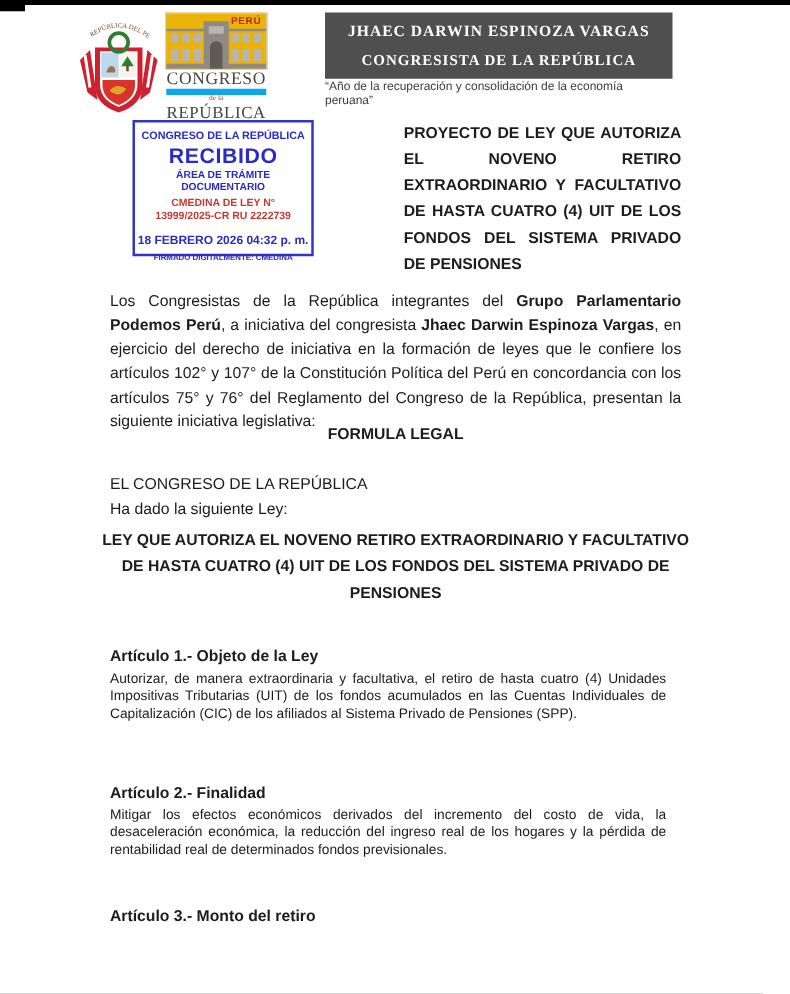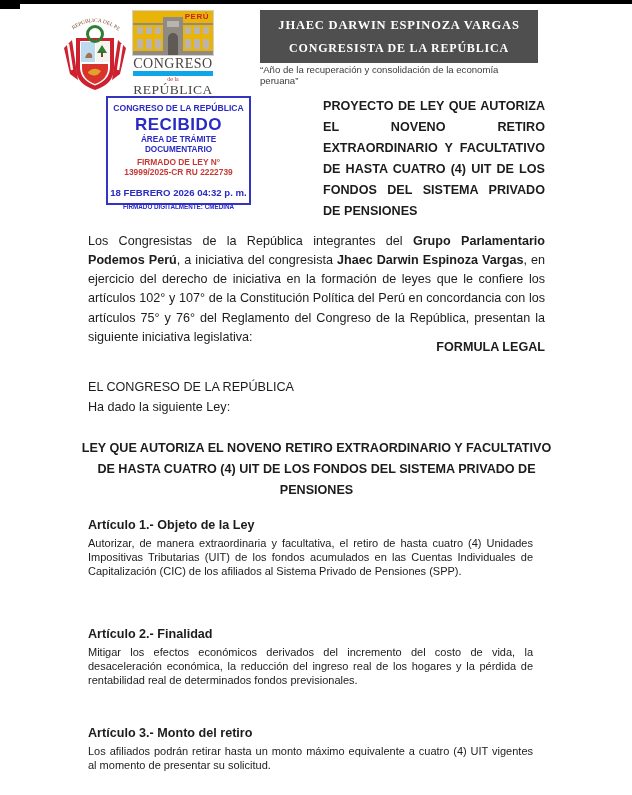--- a/index.html
+++ b/index.html
@@ -59,23 +59,23 @@
   .project-title{
     margin-left:72px;width:230px;
     font-weight:bold;font-size:12.6px;line-height:21px;
     text-align:justify;text-align-last:left;
   }
 
   
   .body-text{position:absolute;left:88px;width:457px;font-size:12.6px;line-height:19.3px;}
   .intro{top:219px;text-align:justify;}
   .center-head{position:absolute;left:88px;width:457px;text-align:center;font-weight:bold;font-size:12.6px;}
-  .formula{top:340px;text-align:right;}
+  .formula{top:340px;}
   .congress-lines{position:absolute;left:88px;top:378px;width:457px;font-size:12.6px;line-height:19.5px;}
-  .law-title{position:absolute;left:80px;top:438px;width:473px;text-align:center;font-weight:bold;font-size:12.6px;line-height:21px;}
+  .law-title{position:absolute;left:80px;top:422px;width:473px;text-align:center;font-weight:bold;font-size:12.6px;line-height:21px;}
 
   .article{position:absolute;left:88px;width:457px;}
   .article h3{margin:0;font-size:12.6px;font-weight:bold;line-height:19px;}
   .article p{margin:1px 12px 0 0;font-size:11px;line-height:14px;text-align:justify;}
   .art1{top:516px;}
   .art2{top:625px;}
   .art3{top:724px;}
   b{font-weight:bold;}
 </style>
 </head>
@@ -149,21 +149,21 @@
       </div>
       <div class="year-quote">“Año de la recuperación y consolidación de la economía peruana”</div>
     </div>
   </div>
 
   <div class="stamp-row">
     <div class="stamp">
       <div class="stamp-blue stamp-l1">CONGRESO DE LA REPÚBLICA</div>
       <div class="stamp-blue stamp-recibido">RECIBIDO</div>
       <div class="stamp-blue stamp-l2">ÁREA DE TRÁMITE DOCUMENTARIO</div>
-      <div class="stamp-red stamp-pl">FIRMADO DE LEY N°</div>
+      <div class="stamp-red stamp-pl">CMEDINA DE LEY N°</div>
       <div class="stamp-red stamp-num">13999/2025-CR  RU 2222739</div>
       <div class="stamp-blue stamp-date">18 FEBRERO 2026  04:32 p. m.</div>
       <div class="stamp-blue stamp-signed">FIRMADO DIGITALMENTE: CMEDINA</div>
     </div>
     <div class="project-title">PROYECTO DE LEY QUE AUTORIZA EL NOVENO RETIRO EXTRAORDINARIO Y FACULTATIVO DE HASTA CUATRO (4) UIT DE LOS FONDOS DEL SISTEMA PRIVADO DE PENSIONES</div>
   </div>
 
   <p class="body-text intro"><span>Los Congresistas de la República integrantes del </span><b>Grupo Parlamentario Podemos Perú</b><span>, a iniciativa del congresista </span><b>Jhaec Darwin Espinoza Vargas</b><span>, en ejercicio del derecho de iniciativa en la formación de leyes que le confiere los artículos 102° y 107° de la Constitución Política del Perú en concordancia con los artículos 75° y 76° del Reglamento del Congreso de la República, presentan la siguiente iniciativa legislativa:</span></p>
 
   <div class="center-head formula">FORMULA LEGAL</div>
@@ -180,15 +180,14 @@
     <p>Autorizar, de manera extraordinaria y facultativa, el retiro de hasta cuatro (4) Unidades Impositivas Tributarias (UIT) de los fondos acumulados en las Cuentas Individuales de Capitalización (CIC) de los afiliados al Sistema Privado de Pensiones (SPP).</p>
   </div>
 
   <div class="article art2">
     <h3>Artículo 2.- Finalidad</h3>
     <p>Mitigar los efectos económicos derivados del incremento del costo de vida, la desaceleración económica, la reducción del ingreso real de los hogares y la pérdida de rentabilidad real de determinados fondos previsionales.</p>
   </div>
 
   <div class="article art3">
     <h3>Artículo 3.- Monto del retiro</h3>
-    <p>Los afiliados podrán retirar hasta un monto máximo equivalente a cuatro (4) UIT vigentes al momento de presentar su solicitud.</p>
   </div>
 </div>
 
 </body></html>

